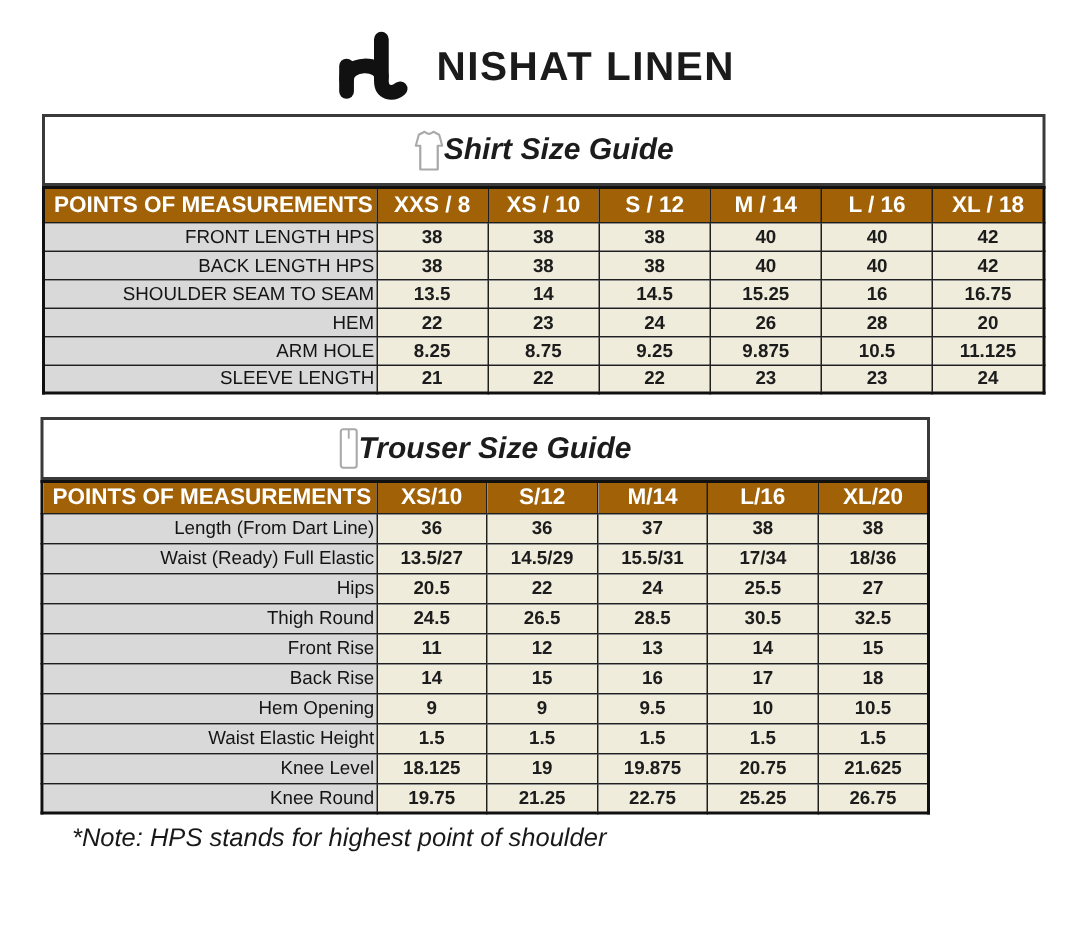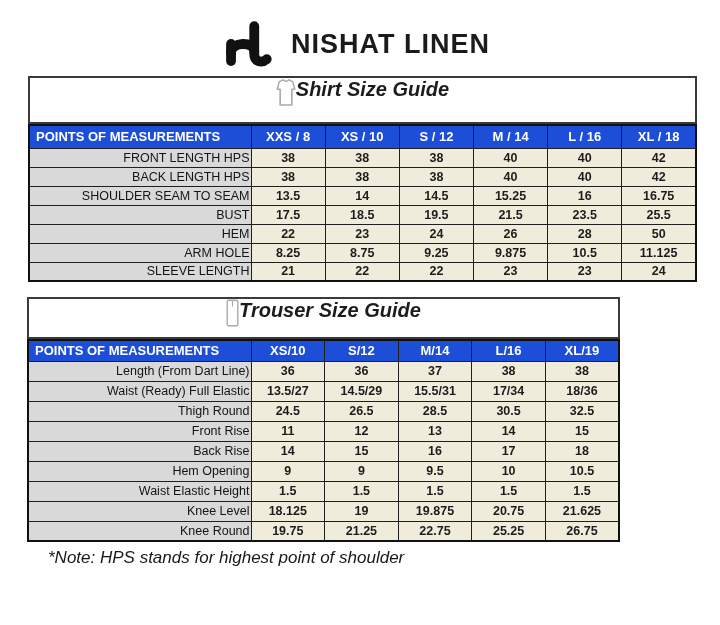--- a/index.html
+++ b/index.html
@@ -21,41 +21,41 @@
     margin: 8px; font-size: 27px; font-weight: 600;
     letter-spacing: 1px; color: #1b1b1b;
   }
 
   
   .guide.shirt   { margin: 4px 0 0 28px; width: 669px; }
   .guide.trouser { margin: 15px 12px 0 27px; width: 593px; }
 
   .guide-title {
     border: 2px solid #3a3a3a; background: #ffffff;
-    display: flex; justify-content: center; 
+    display: flex; align-items: center; justify-content: center; 
     box-sizing: border-box;
   }
   .shirt .guide-title   { height: 48px; }
   .trouser .guide-title { height: 42px; }
   .title-text {
     font-size: 20px; font-style: italic; font-weight: 600; color: #1c1c1c;
   }
   .icon { display: inline-flex; }
 
   table.size-table {
     border-collapse: collapse; table-layout: fixed;
     width: 100%; border: 2px solid #101010;
   }
   table.size-table th, table.size-table td {
     border: 1px solid #1f1f1f; overflow: hidden; white-space: nowrap;
     box-sizing: border-box;
   }
   thead th {
-    background: #1d4ed8; color: #ffffff;
-    font-weight: bold; font-size: 13px;
+    background: #a16207; color: #ffffff;
+    font-weight: bold; font-size: 15px;
   }
   .shirt thead th   { height: 23px; }
   .trouser thead th { height: 21px; }
   th.col-label { text-align: left; padding-left: 6px; }
   .shirt   th.col-label { width: 222px; }
   .trouser th.col-label { width: 223px; }
   th.col-size { text-align: center; }
 
   td.label {
     background: #d9d9d9; font-size: 12.5px;
@@ -135,36 +135,27 @@
           <tr>
             <td class="label">SHOULDER SEAM TO SEAM</td>
             <td class="value">13.5</td>
             <td class="value">14</td>
             <td class="value">14.5</td>
             <td class="value">15.25</td>
             <td class="value">16</td>
             <td class="value">16.75</td>
           </tr>
           <tr>
-            <td class="label">BUST</td>
-            <td class="value">17.5</td>
-            <td class="value">18.5</td>
-            <td class="value">19.5</td>
-            <td class="value">21.5</td>
-            <td class="value">23.5</td>
-            <td class="value">25.5</td>
-          </tr>
-          <tr>
             <td class="label">HEM</td>
             <td class="value">22</td>
             <td class="value">23</td>
             <td class="value">24</td>
             <td class="value">26</td>
             <td class="value">28</td>
-            <td class="value">50</td>
+            <td class="value">20</td>
           </tr>
           <tr>
             <td class="label">ARM HOLE</td>
             <td class="value">8.25</td>
             <td class="value">8.75</td>
             <td class="value">9.25</td>
             <td class="value">9.875</td>
             <td class="value">10.5</td>
             <td class="value">11.125</td>
           </tr>
@@ -192,41 +183,49 @@
       <span class="title-text">Trouser Size Guide</span>
     </div>
     <table class="size-table">
         <thead>
           <tr>
             <th class="col-label">POINTS OF MEASUREMENTS</th>
             <th class="col-size">XS/10</th>
             <th class="col-size">S/12</th>
             <th class="col-size">M/14</th>
             <th class="col-size">L/16</th>
-            <th class="col-size">XL/19</th>
+            <th class="col-size">XL/20</th>
           </tr>
         </thead>
         <tbody>
           <tr>
             <td class="label">Length (From Dart Line)</td>
             <td class="value">36</td>
             <td class="value">36</td>
             <td class="value">37</td>
             <td class="value">38</td>
             <td class="value">38</td>
           </tr>
           <tr>
             <td class="label">Waist (Ready) Full Elastic</td>
             <td class="value">13.5/27</td>
             <td class="value">14.5/29</td>
             <td class="value">15.5/31</td>
             <td class="value">17/34</td>
             <td class="value">18/36</td>
           </tr>
           <tr>
+            <td class="label">Hips</td>
+            <td class="value">20.5</td>
+            <td class="value">22</td>
+            <td class="value">24</td>
+            <td class="value">25.5</td>
+            <td class="value">27</td>
+          </tr>
+          <tr>
             <td class="label">Thigh Round</td>
             <td class="value">24.5</td>
             <td class="value">26.5</td>
             <td class="value">28.5</td>
             <td class="value">30.5</td>
             <td class="value">32.5</td>
           </tr>
           <tr>
             <td class="label">Front Rise</td>
             <td class="value">11</td>

